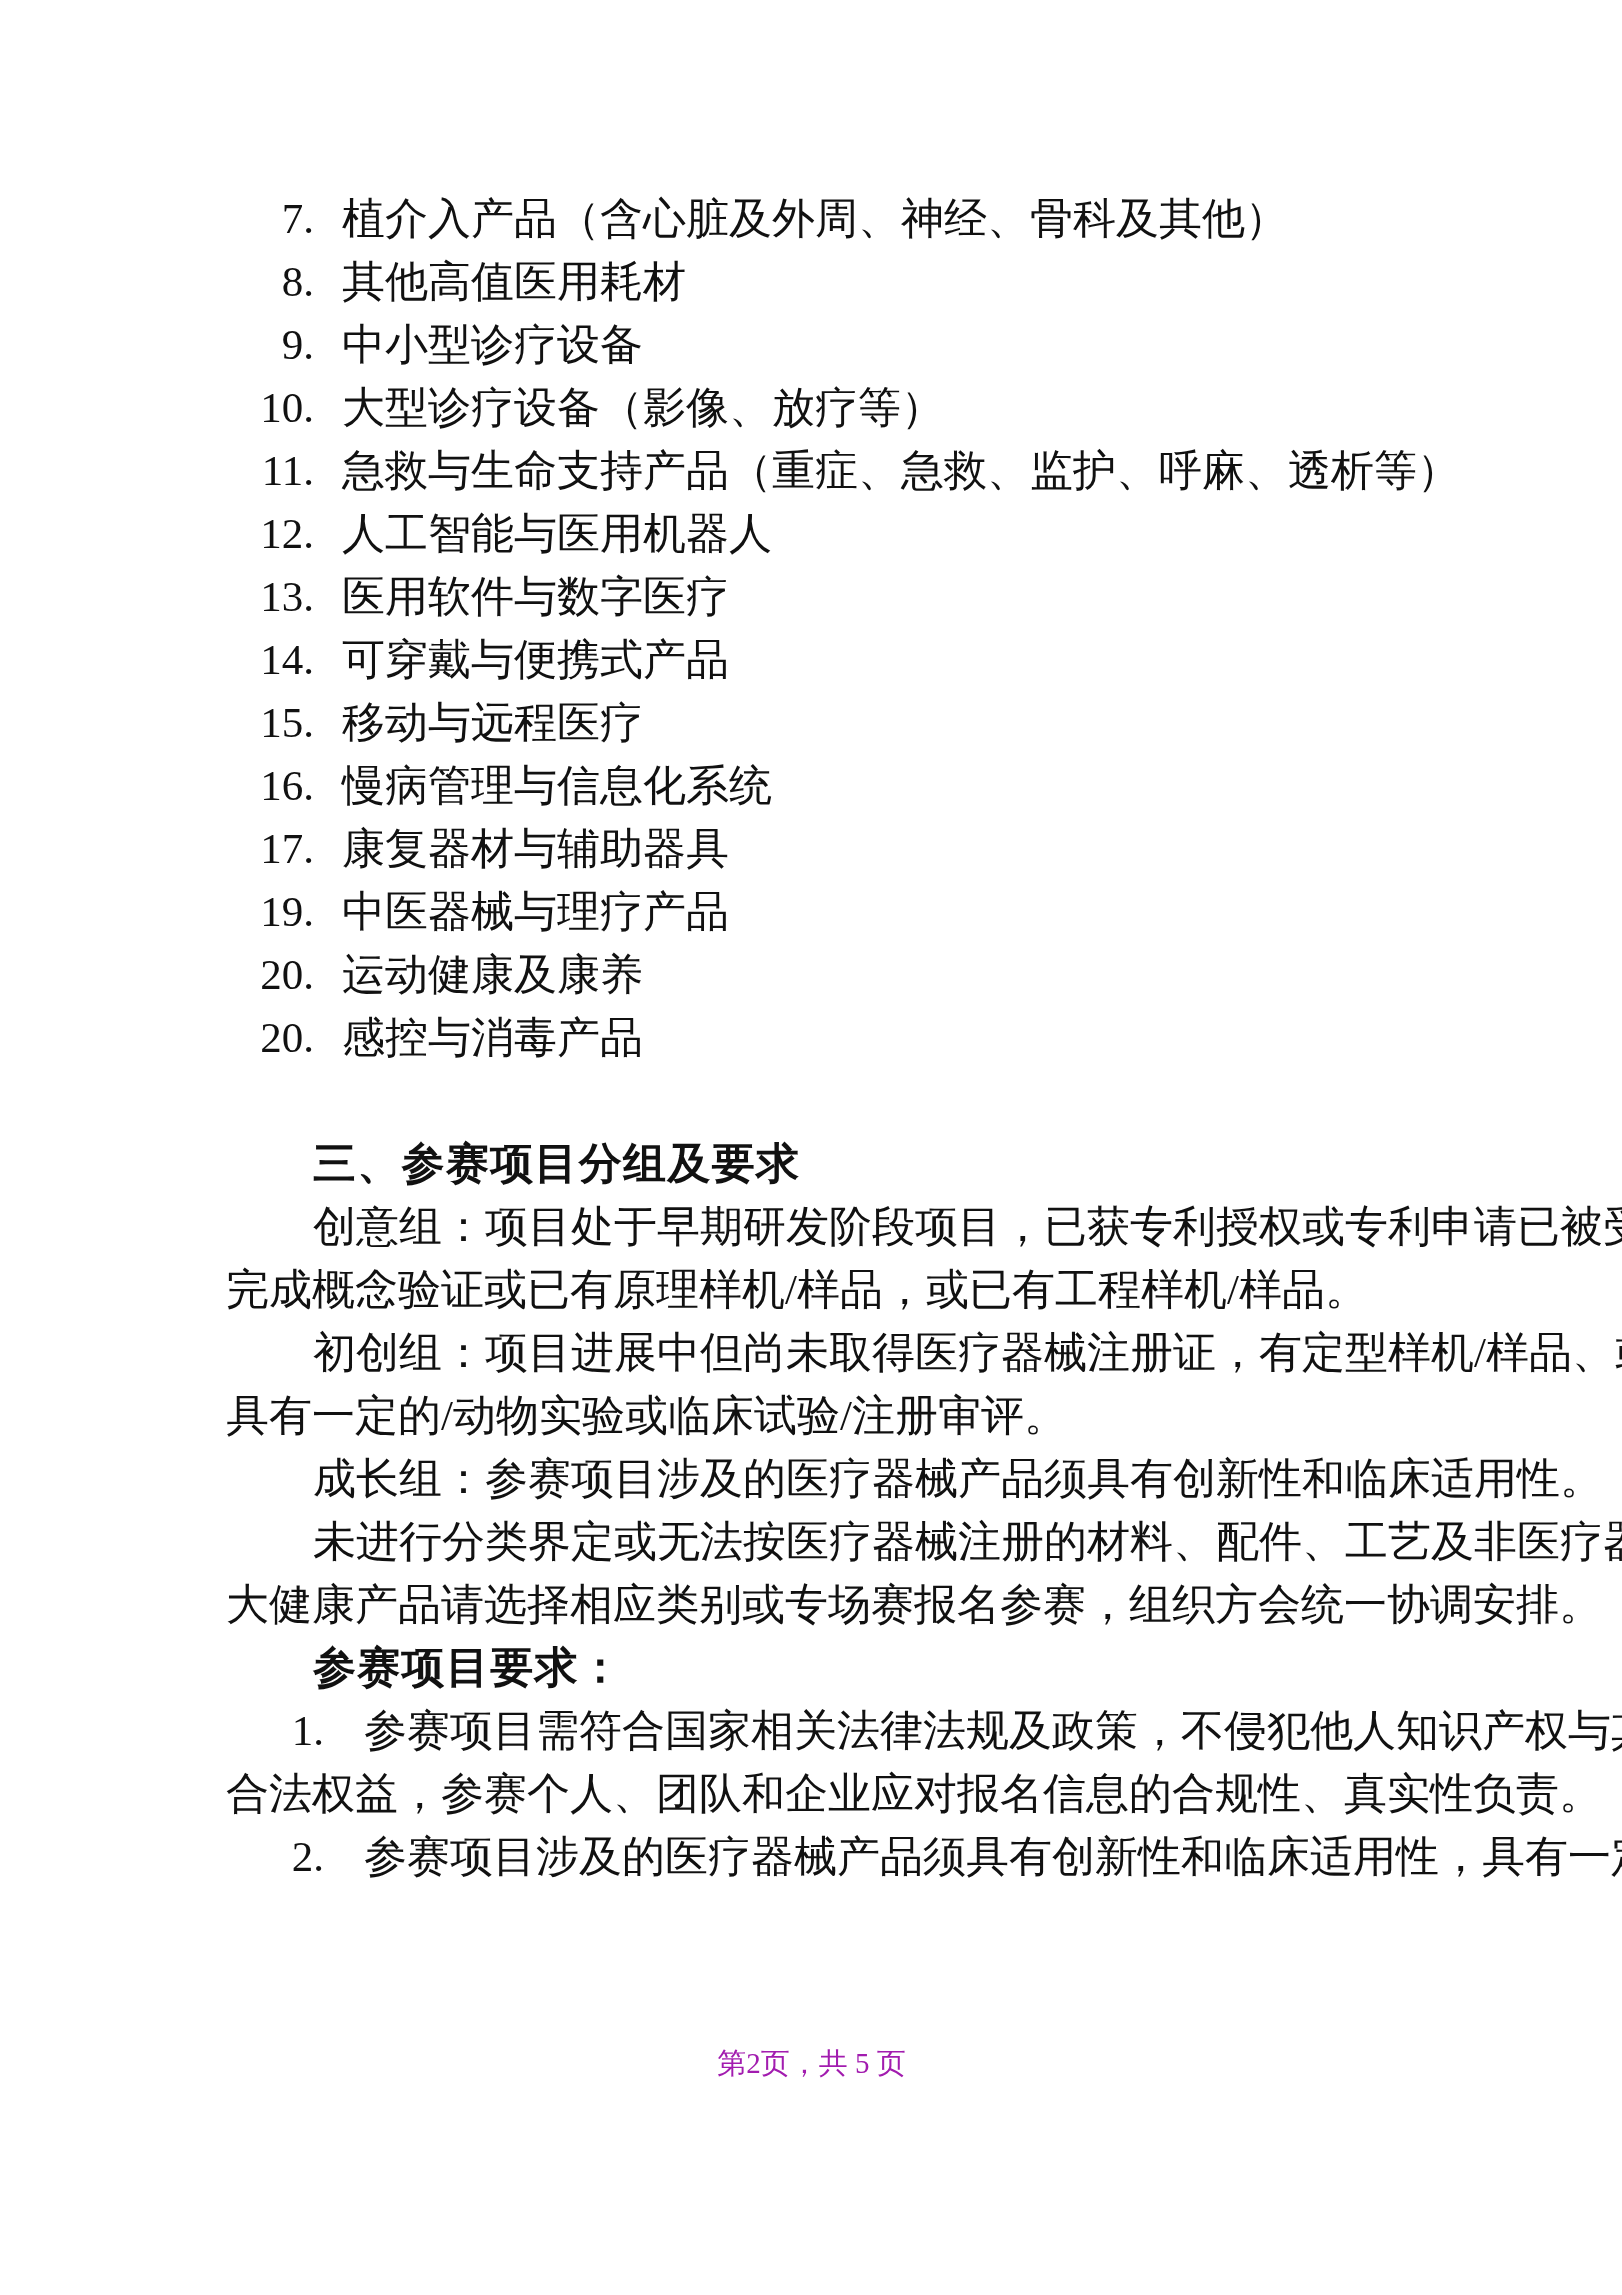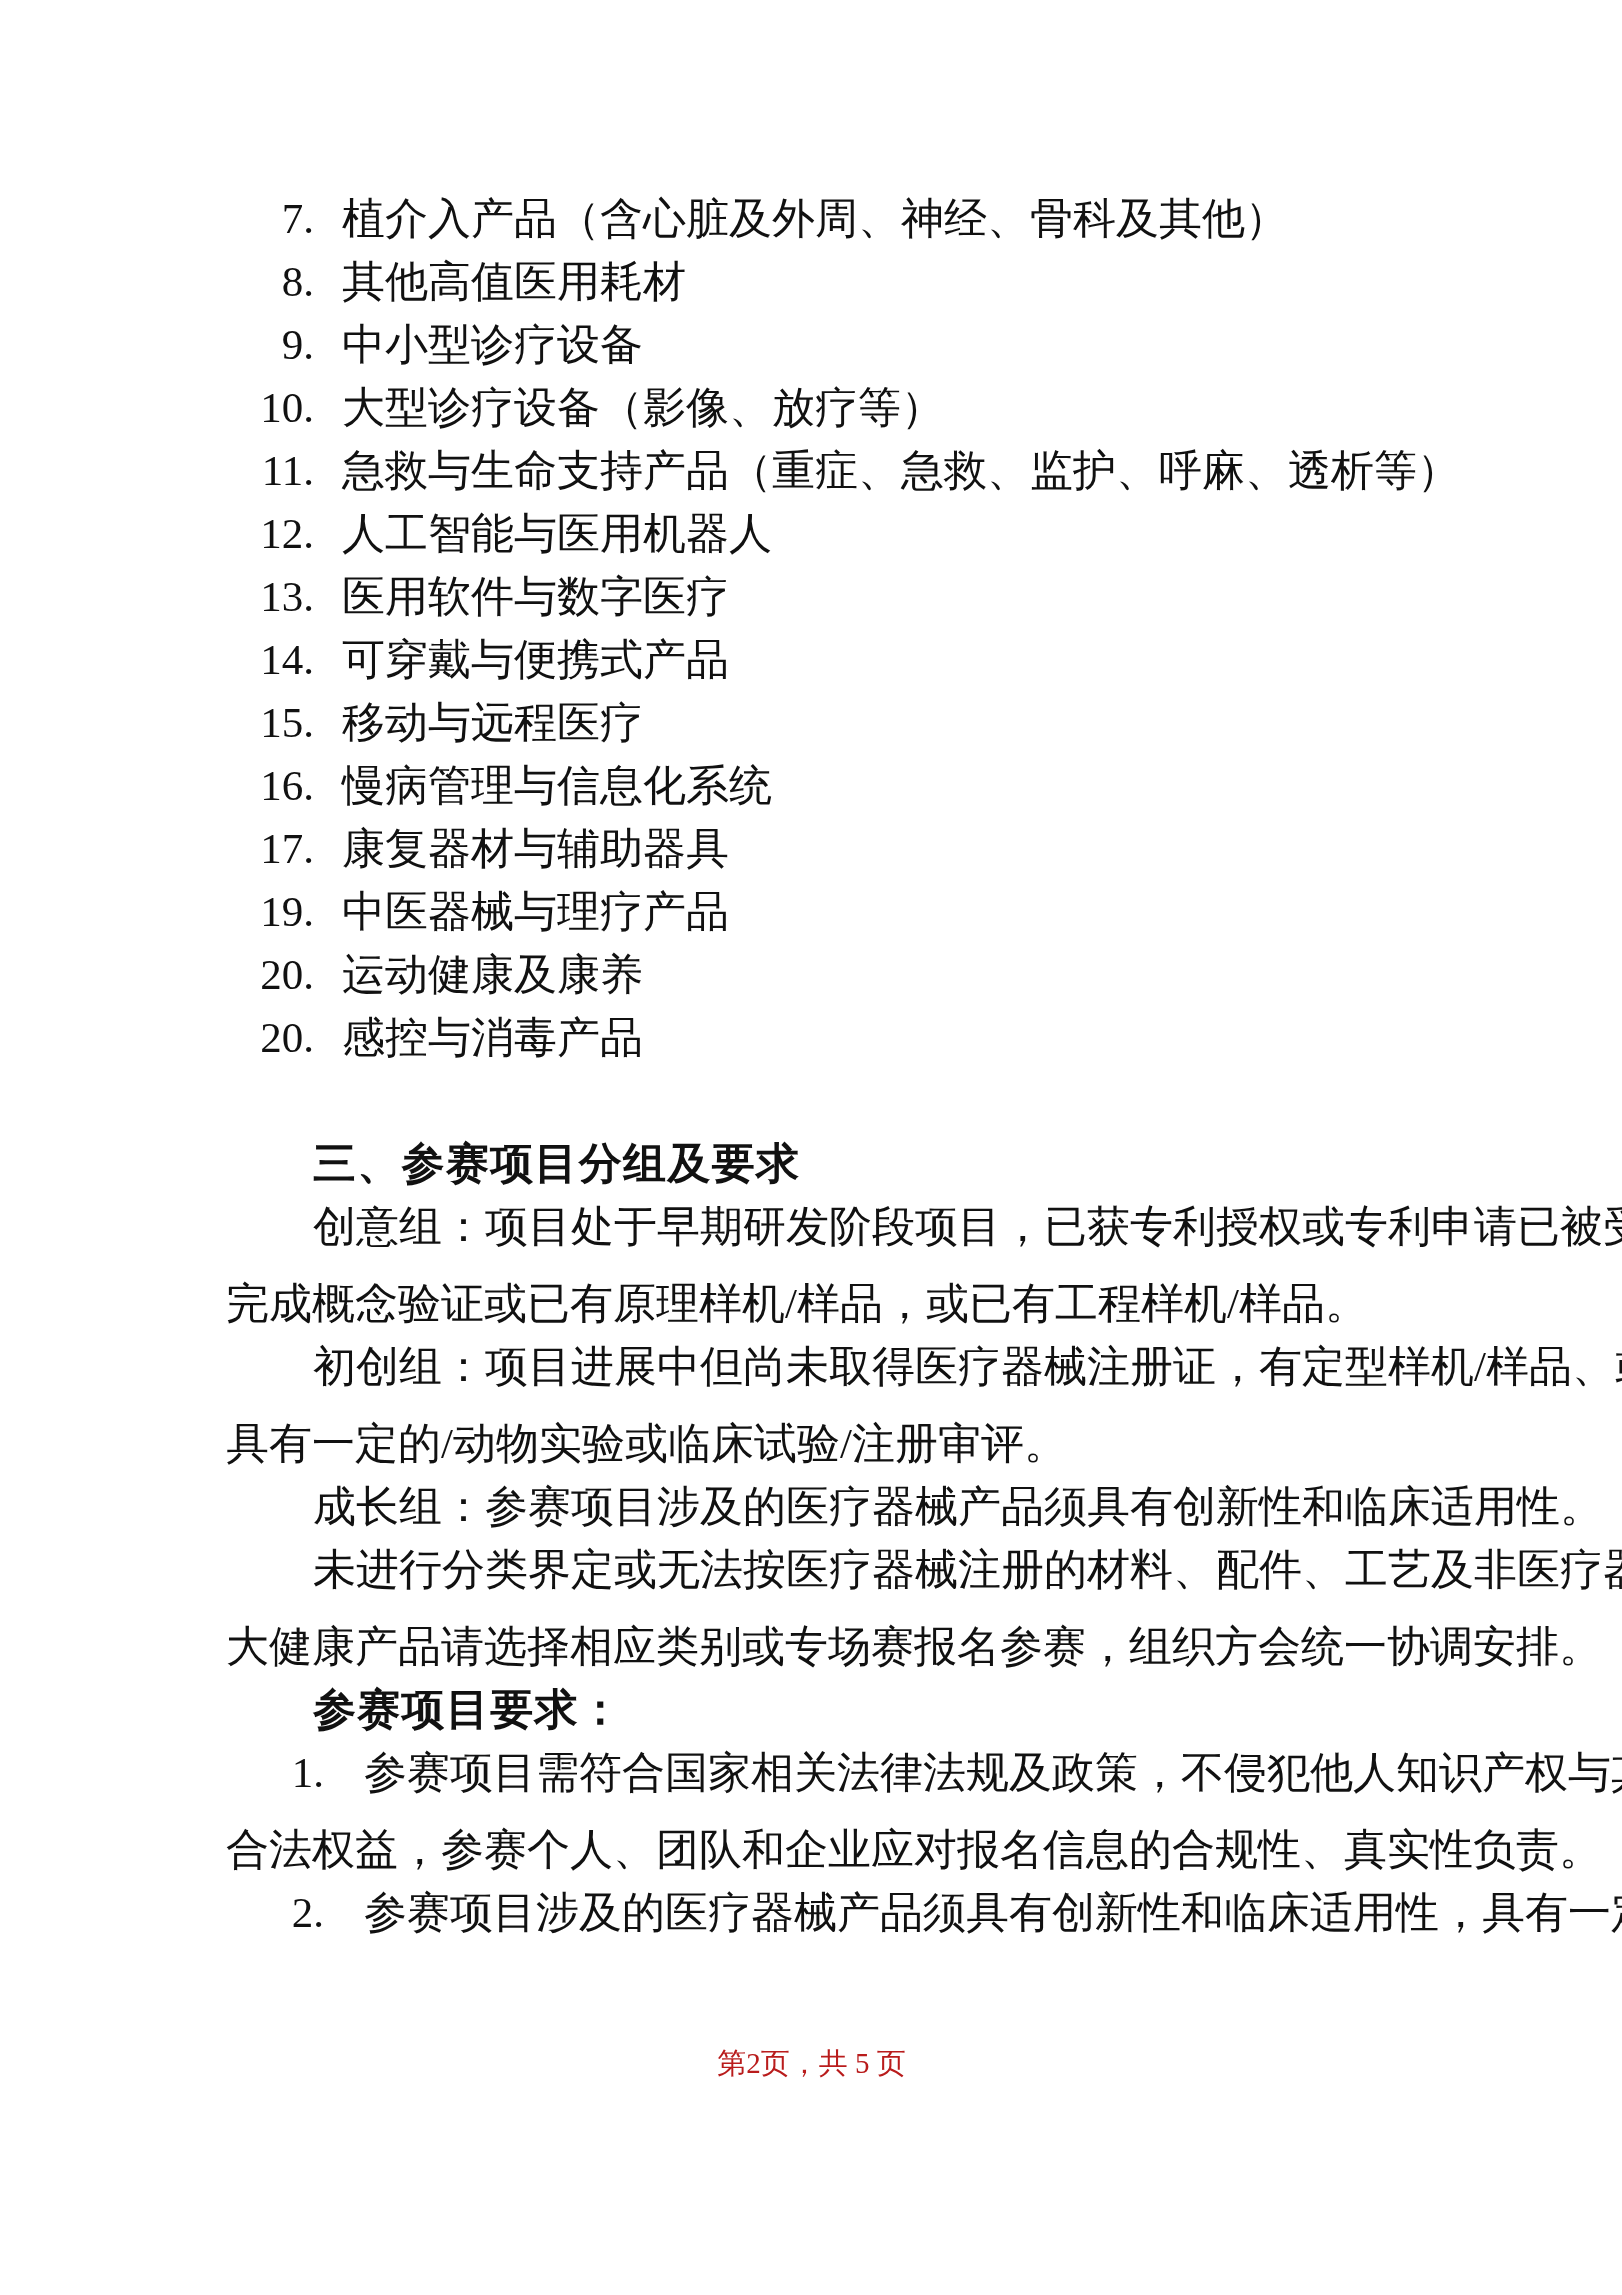--- a/index.html
+++ b/index.html
@@ -35,21 +35,21 @@
   .li .num {
     position: absolute;
     left: 0;
     top: 0;
     width: 88px;
     text-align: right;
     font-family: "Liberation Serif", "DejaVu Serif", serif;
   }
   
   .indent { padding-left: 87px; }
-  .flush  { padding-left: 0; margin-top: 14px; }
+  .flush  { padding-left: 0; }
   
   .heading, .subheading {
     font-family: "Liberation Sans", "DejaVu Sans", sans-serif;
     font-weight: 700;
     padding-left: 87px;
     letter-spacing: 1.3px;
   }
   
   .req { padding-left: 138px; }
   .req .num {
@@ -61,21 +61,21 @@
   }
   .footer {
     position: absolute;
     left: 0;
     top: 2040px;
     width: 1623px;
     height: 46px;
     line-height: 46px;
     text-align: center;
     font-size: 29px;
-    color: #b91c1c;
+    color: #a21caf;
     font-family: "Liberation Serif", "DejaVu Serif", serif;
   }
 </style>
 </head>
 <body>
 
 <div class="page">
   <div class="content">
 
     <div class="line li">

